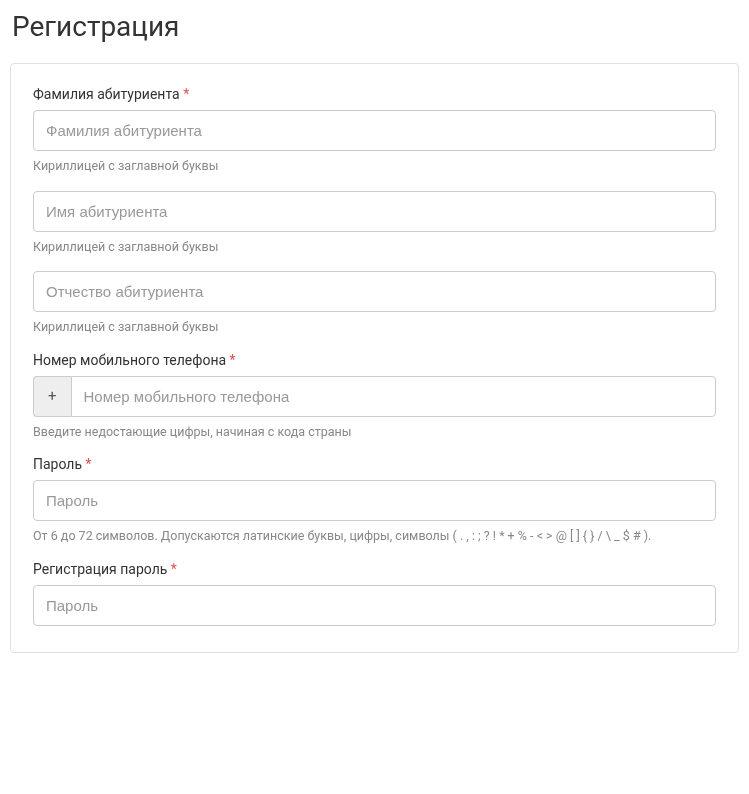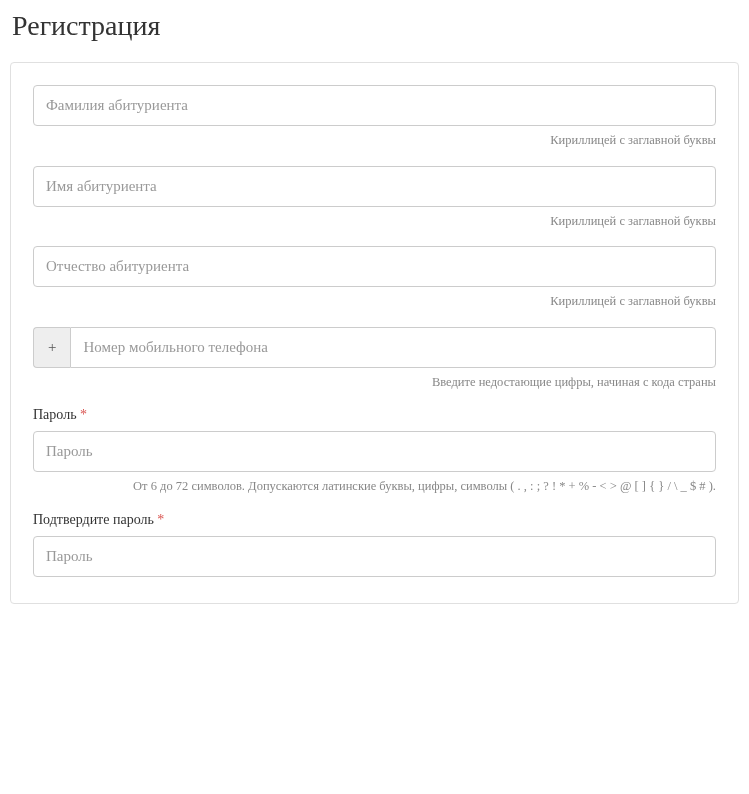--- a/index.html
+++ b/index.html
@@ -1,19 +1,18 @@
 <!DOCTYPE html>
 <html><head>
   <meta charset="utf-8">
   <style>
     * {
       box-sizing: border-box;
       margin: 0;
       padding: 0;
-      font-family: Liberation Serif, serif;
     }
     body {
       font-family: -apple-system, BlinkMacSystemFont, "Segoe UI", Roboto, "Helvetica Neue", Arial, sans-serif;
       background: #ffffff;
       color: #333;
       padding: 10px;
     }
     .page-title {
       font-size: 28px;
       font-weight: 400;
@@ -49,21 +48,20 @@
       line-height: 1.4;
     }
     .form-input::placeholder {
       color: #999;
     }
     .help-text {
       font-size: 12.5px;
       color: #888;
       margin-top: 6px;
       line-height: 1.4;
-      text-align: right;
     }
     .input-group {
       display: flex;
       width: 100%;
     }
     .input-group-addon {
       display: flex;
       align-items: center;
       justify-content: center;
       padding: 0 14px;
@@ -80,53 +78,61 @@
     }
   </style>
 </head>
 <body>
 
 <h1 class="page-title">Регистрация</h1>
 
 <div class="form-card">
 
   <div class="form-group">
+    <label class="form-label">
+      <span>Фамилия абитуриента</span>
+      <span class="required-asterisk">*</span>
+    </label>
     <input type="text" class="form-input" placeholder="Фамилия абитуриента" style="">
     <div class="help-text">Кириллицей с заглавной буквы</div>
   </div>
 
   <div class="form-group">
     <input type="text" class="form-input" placeholder="Имя абитуриента" style="">
     <div class="help-text">Кириллицей с заглавной буквы</div>
   </div>
 
   <div class="form-group">
     <input type="text" class="form-input" placeholder="Отчество абитуриента" style="">
     <div class="help-text">Кириллицей с заглавной буквы</div>
   </div>
 
   <div class="form-group">
+    <label class="form-label">
+      <span>Номер мобильного телефона</span>
+      <span class="required-asterisk">*</span>
+    </label>
     <div class="input-group">
       <span class="input-group-addon">+</span>
       <input type="text" class="form-input" placeholder="Номер мобильного телефона" style="">
     </div>
     <div class="help-text">Введите недостающие цифры, начиная с кода страны</div>
   </div>
 
 
   <div class="form-group">
     <label class="form-label">
       <span>Пароль</span>
       <span class="required-asterisk">*</span>
     </label>
     <input type="password" class="form-input" placeholder="Пароль" style="">
     <div class="help-text">От 6 до 72 символов. Допускаются латинские буквы, цифры, символы ( . , : ; ? ! * + % - &lt; &gt; @ [ ] { } / \ _ $ # ).</div>
   </div>
 
   <div class="form-group">
     <label class="form-label">
-      <span>Подтвердите пароль</span>
+      <span>Регистрация пароль</span>
       <span class="required-asterisk">*</span>
     </label>
     <input type="password" class="form-input" placeholder="Пароль" style="">
   </div>
 
 </div>
 
 </body></html>

